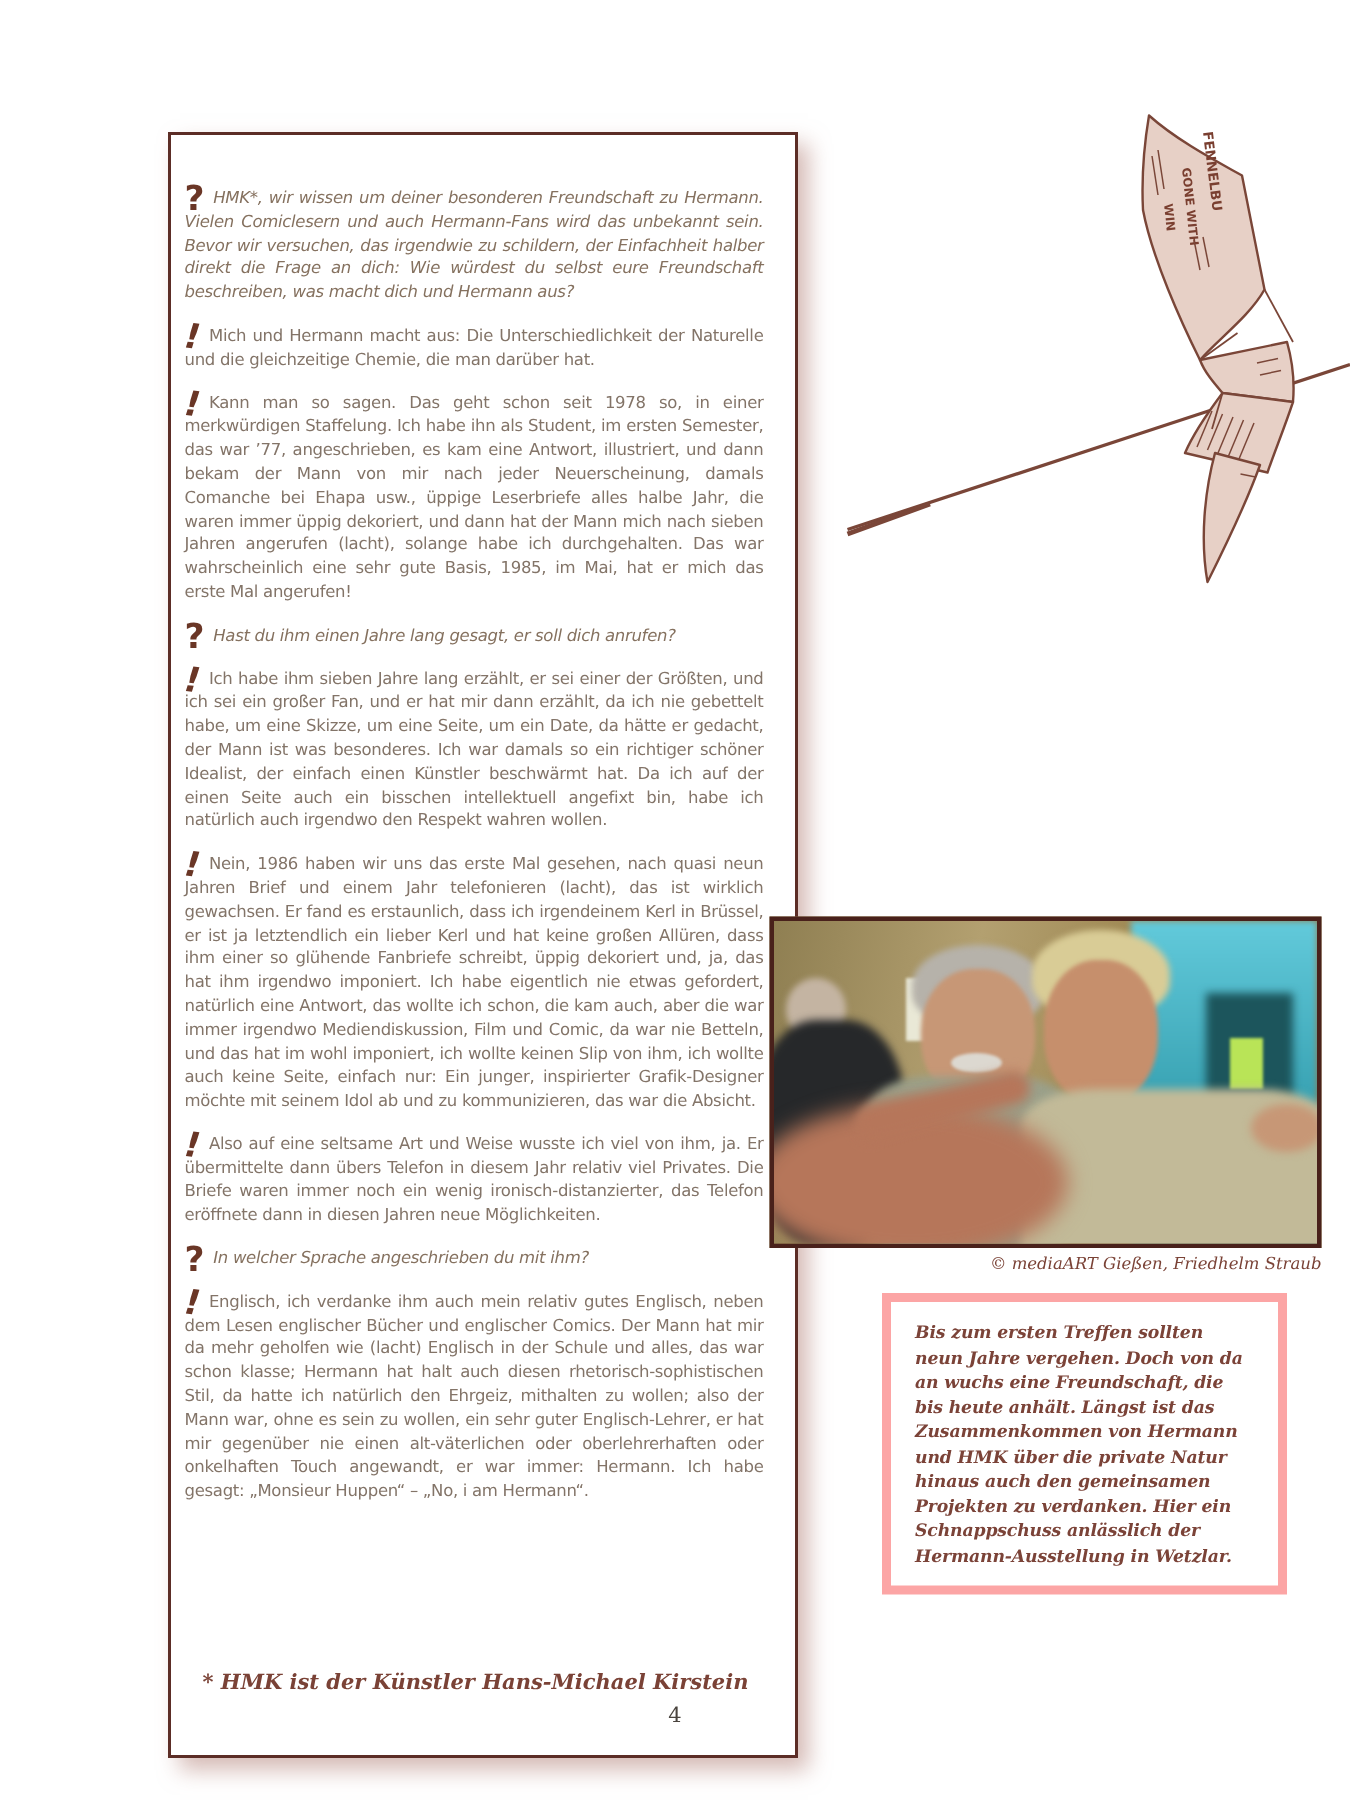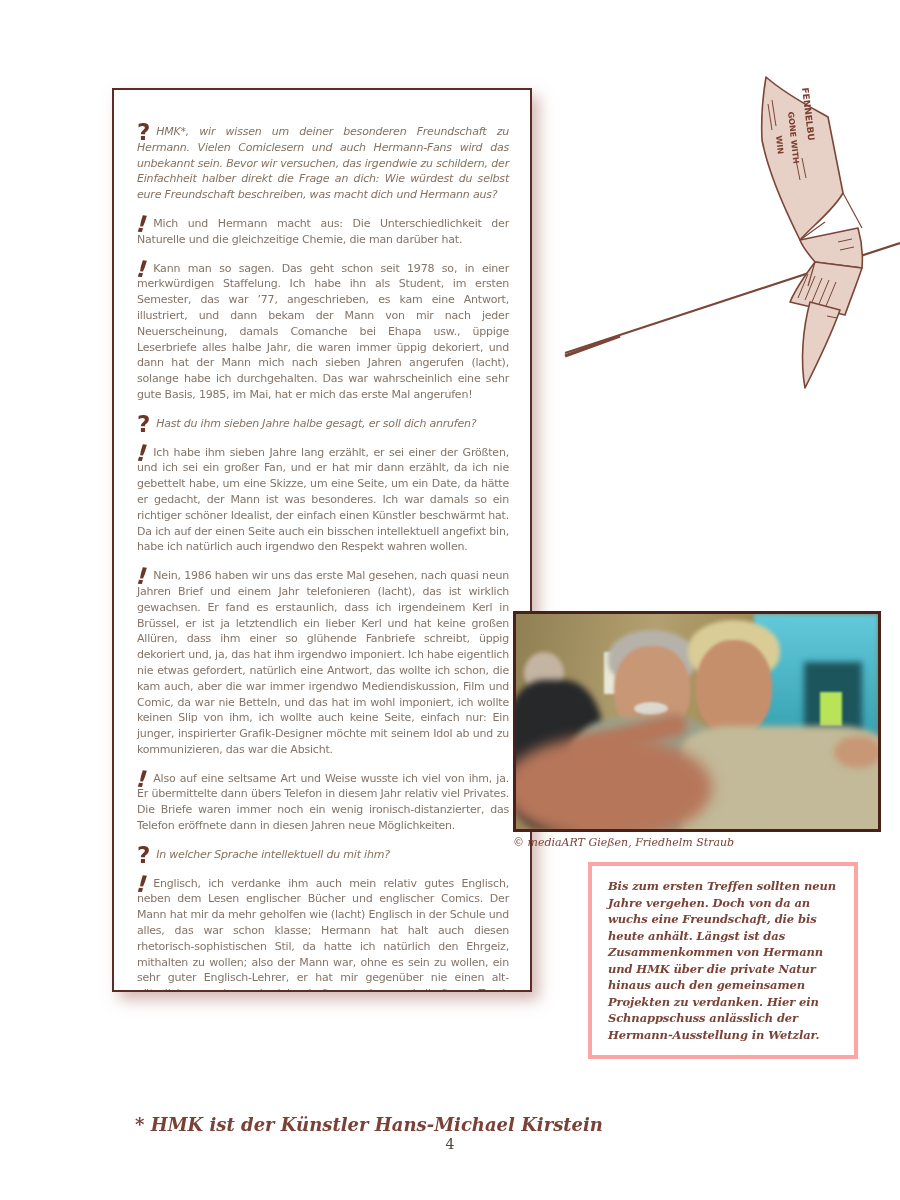--- a/index.html
+++ b/index.html
@@ -3,23 +3,23 @@
 <meta charset="utf-8">
 <style>
   html,body{margin:0;padding:0;}
   body{background:#ffffff;}
   .page{
     position:relative;width:900px;height:1200px;background:#ffffff;
     font-family:"DejaVu Sans",sans-serif;overflow:hidden;
   }
   
   .main-box{
-    position:absolute;left:112px;top:88px;width:420px;height:904px;
+    position:absolute;left:112px;top:88px;width:420px;height:1084px;
     border:2px solid #5c2d26;background:#fff;box-sizing:border-box;
-    padding:34px 21px 10px 23px;
+    padding:34px 21px 10px 9px;
     box-shadow:7px 8px 14px rgba(178,130,120,0.55);
     overflow:hidden;
   }
   .qa{
     margin:0 0 13px 0;
     font-size:11px;line-height:15.8px;letter-spacing:-0.2px;
     text-align:justify;color:#837468;
   }
   .qa.question{font-style:italic;color:#85715f;}
   .qa .marker{
@@ -29,36 +29,36 @@
   .qa.answer .marker{font-style:italic;transform:rotate(6deg);}
   
   .illustration{position:absolute;left:540px;top:60px;width:360px;height:340px;}
   
   .photo-frame{
     position:absolute;left:513px;top:611px;width:368px;height:221px;
     border:3px solid #49211b;box-sizing:border-box;background:#a8975f;overflow:hidden;
   }
   .ph{position:absolute;}
   .photo-caption{
-    position:absolute;left:513px;top:836px;width:368px;
+    position:absolute;left:513px;top:836px;width:368px;text-align:right;
     font-family:"DejaVu Serif",serif;font-style:italic;font-size:11px;color:#7a4236;
   }
   
   .side-box{
     position:absolute;left:588px;top:862px;width:270px;min-height:110px;
-    border:4px solid #fca5a5;box-sizing:border-box;background:#fff;
+    border:6px solid #fca5a5;box-sizing:border-box;background:#fff;
     padding:12px 15px 12px 16px;
     font-family:"DejaVu Serif",serif;font-style:italic;font-weight:bold;
     font-size:11.5px;line-height:16.5px;letter-spacing:-0.1px;color:#7b4338;
   }
   
   .footnote{
     position:absolute;left:135px;top:1114px;
     font-family:"DejaVu Serif",serif;font-style:italic;font-weight:bold;
-    font-size:18px;color:#7a4236;
+    font-size:14px;color:#7a4236;
   }
   .page-number{
     position:absolute;left:0;top:1136px;width:900px;text-align:center;
     font-family:"DejaVu Serif",serif;font-size:14px;color:#4a443e;
   }
 </style>
 </head>
 <body>
 
 <div class="page">
@@ -103,25 +103,25 @@
           <line x1="262" y1="98" x2="266" y2="118"></line>
       </g>
     </g>
   </svg>
 
   <div class="main-box">
     <div>
         <p class="qa question"><span class="marker">?</span><span>HMK*, wir wissen um deiner besonderen Freundschaft zu Hermann. Vielen Comiclesern und auch Hermann-Fans wird das unbekannt sein. Bevor wir versuchen, das irgendwie zu schildern, der Einfachheit halber direkt die Frage an dich: Wie würdest du selbst eure Freundschaft beschreiben, was macht dich und Hermann aus?</span></p>
         <p class="qa answer"><span class="marker">!</span><span>Mich und Hermann macht aus: Die Unterschiedlichkeit der Naturelle und die gleichzeitige Chemie, die man darüber hat.</span></p>
         <p class="qa answer"><span class="marker">!</span><span>Kann man so sagen. Das geht schon seit 1978 so, in einer merkwürdigen Staffelung. Ich habe ihn als Student, im ersten Semester, das war ’77, angeschrieben, es kam eine Antwort, illustriert, und dann bekam der Mann von mir nach jeder Neuerscheinung, damals Comanche bei Ehapa usw., üppige Leserbriefe alles halbe Jahr, die waren immer üppig dekoriert, und dann hat der Mann mich nach sieben Jahren angerufen (lacht), solange habe ich durchgehalten. Das war wahrscheinlich eine sehr gute Basis, 1985, im Mai, hat er mich das erste Mal angerufen!</span></p>
-        <p class="qa question"><span class="marker">?</span><span>Hast du ihm sieben Jahre halbe gesagt, er soll dich anrufen?</span></p>
+        <p class="qa question"><span class="marker">?</span><span>Hast du ihm einen Jahre lang gesagt, er soll dich anrufen?</span></p>
         <p class="qa answer"><span class="marker">!</span><span>Ich habe ihm sieben Jahre lang erzählt, er sei einer der Größten, und ich sei ein großer Fan, und er hat mir dann erzählt, da ich nie gebettelt habe, um eine Skizze, um eine Seite, um ein Date, da hätte er gedacht, der Mann ist was besonderes. Ich war damals so ein richtiger schöner Idealist, der einfach einen Künstler beschwärmt hat. Da ich auf der einen Seite auch ein bisschen intellektuell angefixt bin, habe ich natürlich auch irgendwo den Respekt wahren wollen.</span></p>
         <p class="qa answer"><span class="marker">!</span><span>Nein, 1986 haben wir uns das erste Mal gesehen, nach quasi neun Jahren Brief und einem Jahr telefonieren (lacht), das ist wirklich gewachsen. Er fand es erstaunlich, dass ich irgendeinem Kerl in Brüssel, er ist ja letztendlich ein lieber Kerl und hat keine großen Allüren, dass ihm einer so glühende Fanbriefe schreibt, üppig dekoriert und, ja, das hat ihm irgendwo imponiert. Ich habe eigentlich nie etwas gefordert, natürlich eine Antwort, das wollte ich schon, die kam auch, aber die war immer irgendwo Mediendiskussion, Film und Comic, da war nie Betteln, und das hat im wohl imponiert, ich wollte keinen Slip von ihm, ich wollte auch keine Seite, einfach nur: Ein junger, inspirierter Grafik-Designer möchte mit seinem Idol ab und zu kommunizieren, das war die Absicht.</span></p>
         <p class="qa answer"><span class="marker">!</span><span>Also auf eine seltsame Art und Weise wusste ich viel von ihm, ja. Er übermittelte dann übers Telefon in diesem Jahr relativ viel Privates. Die Briefe waren immer noch ein wenig ironisch-distanzierter, das Telefon eröffnete dann in diesen Jahren neue Möglichkeiten.</span></p>
-        <p class="qa question"><span class="marker">?</span><span>In welcher Sprache intellektuell du mit ihm?</span></p>
+        <p class="qa question"><span class="marker">?</span><span>In welcher Sprache angeschrieben du mit ihm?</span></p>
         <p class="qa answer"><span class="marker">!</span><span>Englisch, ich verdanke ihm auch mein relativ gutes Englisch, neben dem Lesen englischer Bücher und englischer Comics. Der Mann hat mir da mehr geholfen wie (lacht) Englisch in der Schule und alles, das war schon klasse; Hermann hat halt auch diesen rhetorisch-sophistischen Stil, da hatte ich natürlich den Ehrgeiz, mithalten zu wollen; also der Mann war, ohne es sein zu wollen, ein sehr guter Englisch-Lehrer, er hat mir gegenüber nie einen alt-väterlichen oder oberlehrerhaften oder onkelhaften Touch angewandt, er war immer: Hermann. Ich habe gesagt: „Monsieur Huppen“ – „No, i am Hermann“.</span></p>
       </div>
   </div>
 
   <div class="photo-frame">
     <div class="ph" style="left:0;top:0;width:362px;height:215px;
                 background:linear-gradient(100deg,#8f7f52 0%,#b3a070 35%,#a08a55 60%,#8a7a50 100%);"></div>
     <div class="ph" style="left:238px;top:0;width:124px;height:215px;filter:blur(2px);
                 background:linear-gradient(180deg,#62cadb 0%,#2e98a8 70%,#1f7a88 100%);"></div>
     <div class="ph" style="left:288px;top:48px;width:58px;height:102px;background:#1c555c;filter:blur(3px);"></div>

